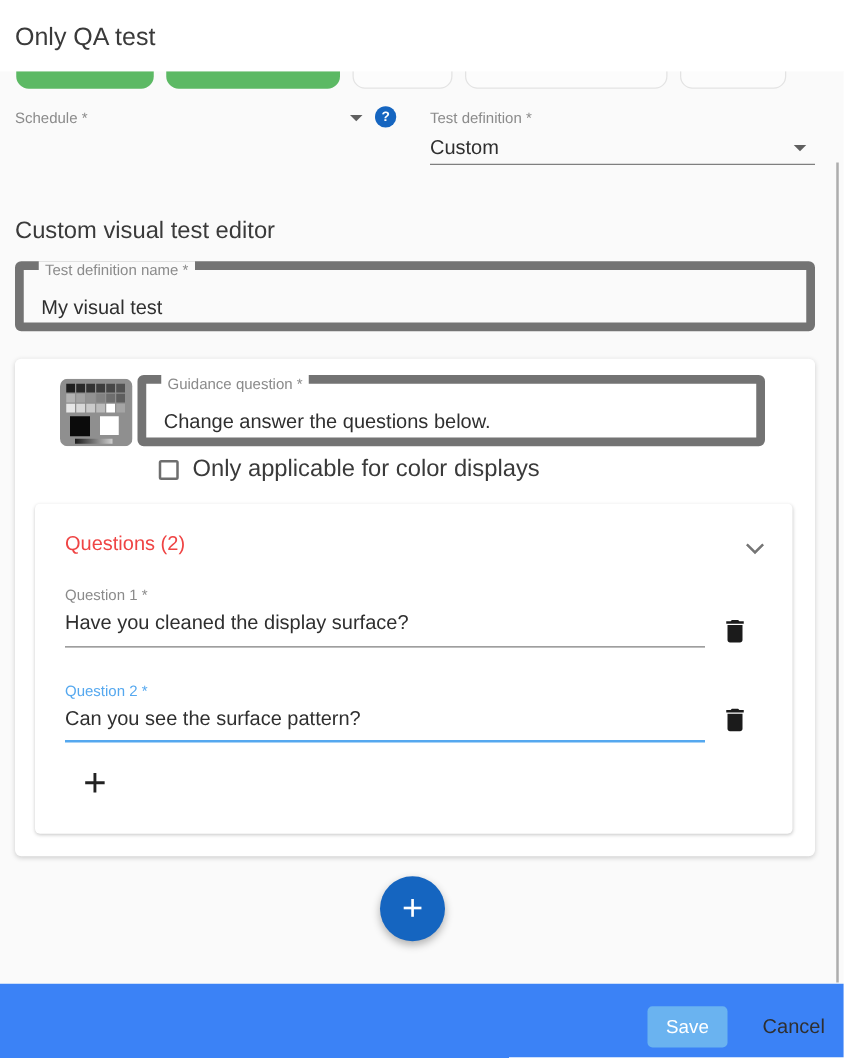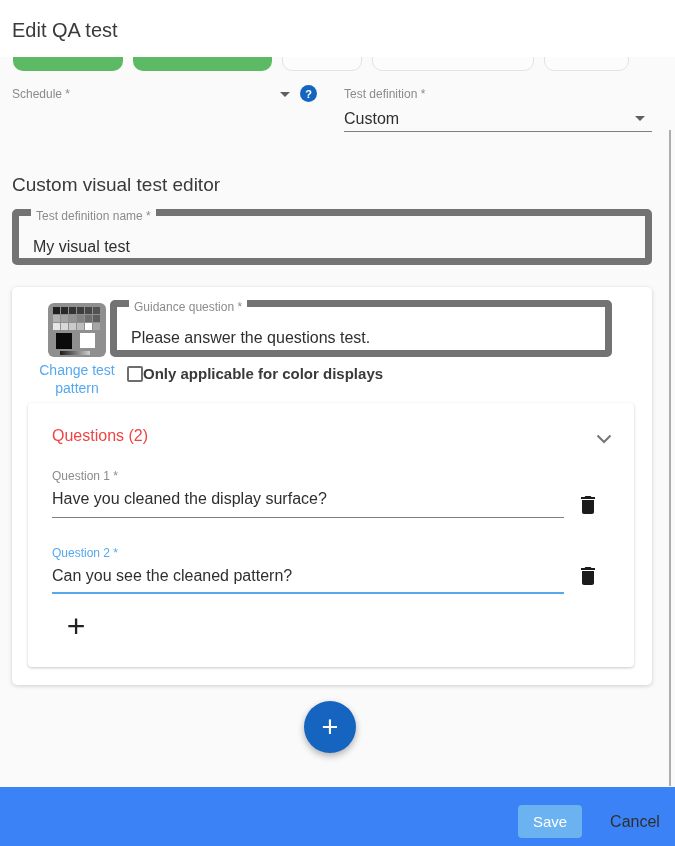--- a/index.html
+++ b/index.html
@@ -59,21 +59,21 @@
   }
   .pattern-thumb { position:absolute; left:36px; top:16px; width:58px; height:54px; cursor:pointer; }
   .pattern-link {
     position:absolute; left:12px; top:74px; width:106px; text-align:center;
     font-size:14px; line-height:18px; color:#55a8ef; cursor:pointer;
   }
   .guidance-field { left:98px; top:13px; width:502px; height:57px; background:#fff; }
   .guidance-field .o-label { background:#fff; }
   .cbx-row { position:absolute; left:115px; top:78px; display:flex; align-items:center; }
   .cbx { width:16px; height:16px; border:2px solid #6e6e6e; border-radius:2px; background:#fff; cursor:pointer; }
-  .cbx-label { margin-left:0; font-size:15px; color:#3a3a3a;font-weight:bold; }
+  .cbx-label { margin-left:11px; font-size:19px; color:#3a3a3a; }
   
   .q-panel {
     position:absolute; left:16px; top:116px; width:606px; height:264px;
     background:#fff; border-radius:4px; box-shadow:0 1px 3px rgba(0,0,0,.22);
   }
   .q-title { position:absolute; left:24px; top:22px; font-size:16px; line-height:22px; color:#ef4444; }
   .chev { position:absolute; right:22px; top:31px; cursor:pointer; }
   .q-label { position:absolute; left:24px; font-size:12px; line-height:14px; }
   .q-label.plain { color:#8b8b8b; } .q-label.focus { color:#55a8ef; }
   .q-value { position:absolute; left:24px; width:500px; font-size:16px; line-height:20px; color:#2f2f2f; }
@@ -105,21 +105,21 @@
   }
   .cancel-btn {
     position:absolute; left:599px; top:18px; width:72px; height:33px; border:none; background:none;
     color:#2f2f2f; font-size:16px; font-family:"Liberation Sans", sans-serif; cursor:pointer; text-align:center;
   }
 </style>
 </head>
 <body>
 
 <div class="dlg-header">
-  <div class="dlg-title">Edit QA test</div>
+  <div class="dlg-title">Only QA test</div>
 </div>
 
 <div class="viewport">
 
   <div class="chips">
     <div class="chip filled"></div>
     <div class="chip filled"></div>
     <div class="chip outline"></div>
     <div class="chip outline"></div>
     <div class="chip outline"></div>
@@ -171,25 +171,24 @@
       <rect x="8" y="30" width="16" height="16" fill="#0b0b0b"></rect>
       <rect x="32" y="30" width="15" height="15" fill="#ffffff"></rect>
       <defs>
         <linearGradient id="gbar" x1="0" y1="0" x2="1" y2="0">
           <stop offset="0" stop-color="#1a1a1a"></stop>
             <stop offset="1" stop-color="#cfcfcf"></stop>
         </linearGradient>
       </defs>
       <rect x="12" y="48" width="30" height="4" fill="url(#gbar)"></rect>
     </svg>
-    <div class="pattern-link">Change test pattern</div>
 
     <div class="outlined guidance-field">
       <div class="o-label">Guidance question *</div>
-      <div class="o-value">Please answer the questions test.</div>
+      <div class="o-value">Change answer the questions below.</div>
     </div>
 
     <div class="cbx-row">
       <div class="cbx"></div>
       <div class="cbx-label">Only applicable for color displays</div>
     </div>
 
     <div class="q-panel">
       <div class="q-title">Questions (2)</div>
       <svg class="chev" width="16" height="10" viewBox="0 0 16 10">
@@ -197,21 +196,21 @@
       </svg>
 
       <div class="q-label plain q1-label">Question 1 *</div>
       <div class="q-value q1-value">Have you cleaned the display surface?</div>
       <div class="q-line plain q1-line"></div>
       <svg class="trash-btn q1-trash" viewBox="0 0 24 24">
         <path fill="#1b1b1b" d="M6 19c0 1.1.9 2 2 2h8c1.1 0 2-.9 2-2V7H6v12zM19 4h-3.5l-1-1h-5l-1 1H5v2h14V4z"></path>
       </svg>
 
       <div class="q-label focus q2-label">Question 2 *</div>
-      <div class="q-value q2-value">Can you see the cleaned pattern?</div>
+      <div class="q-value q2-value">Can you see the surface pattern?</div>
       <div class="q-line focus q2-line"></div>
       <svg class="trash-btn q2-trash" viewBox="0 0 24 24">
         <path fill="#1b1b1b" d="M6 19c0 1.1.9 2 2 2h8c1.1 0 2-.9 2-2V7H6v12zM19 4h-3.5l-1-1h-5l-1 1H5v2h14V4z"></path>
       </svg>
 
       <button class="add-q-btn">+</button>
     </div>
   </div>
 
   <button class="fab">+</button>

